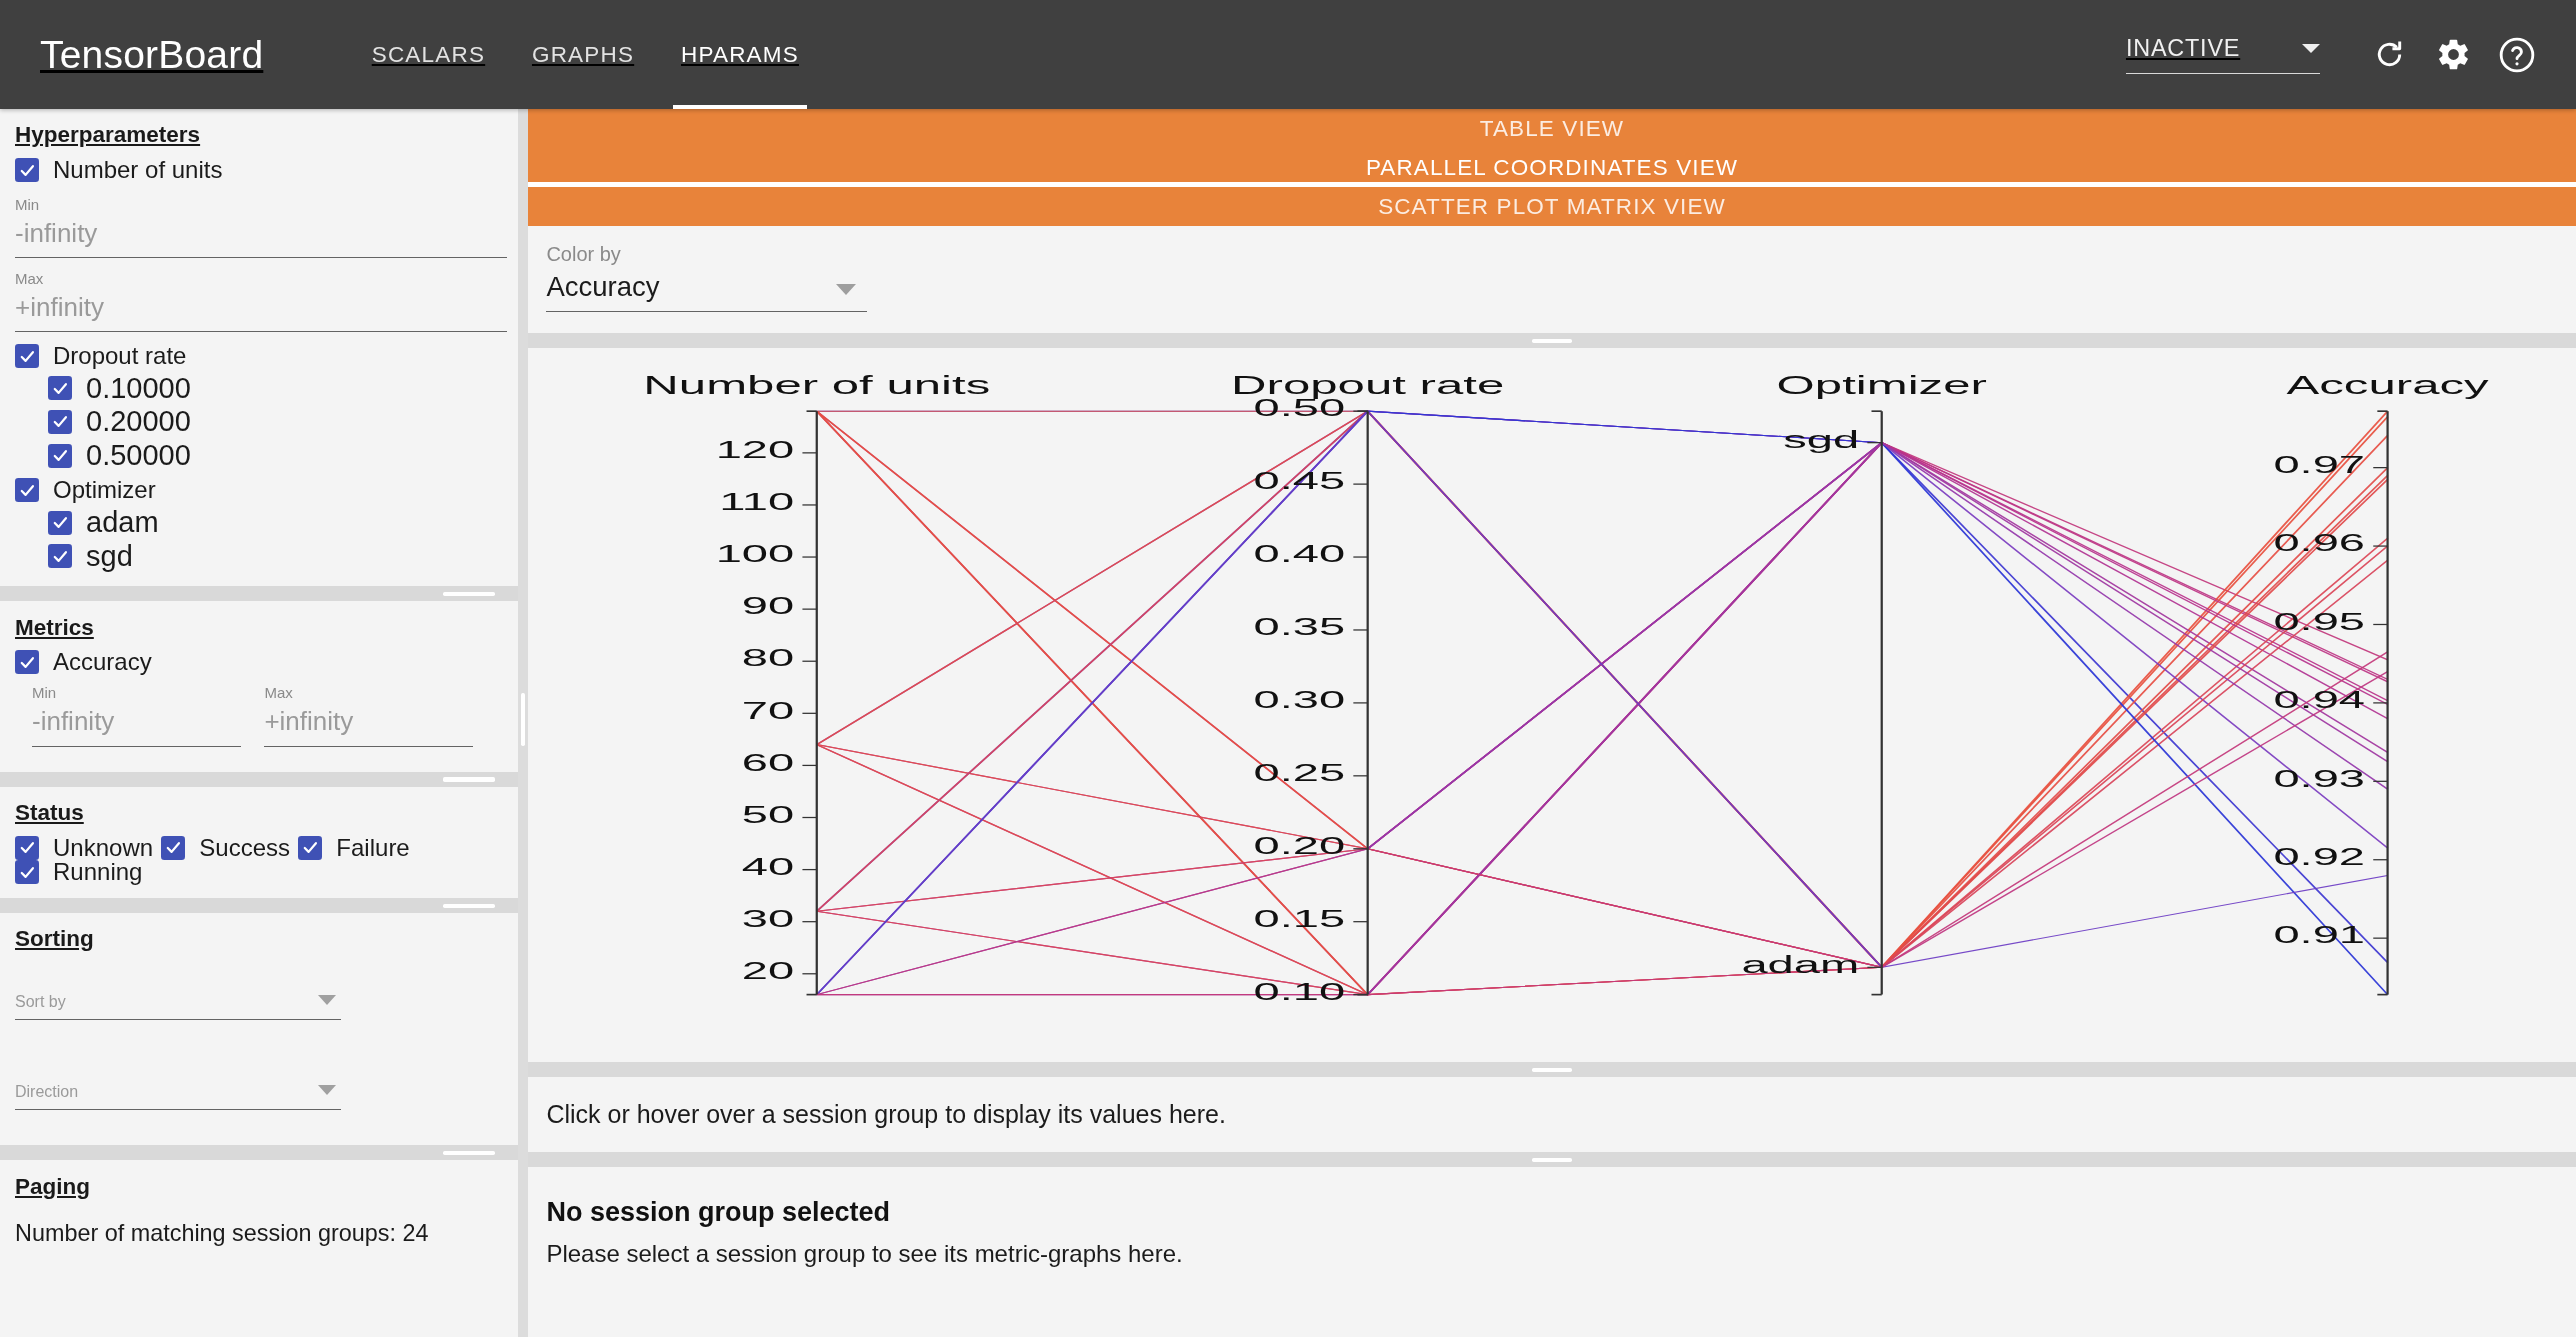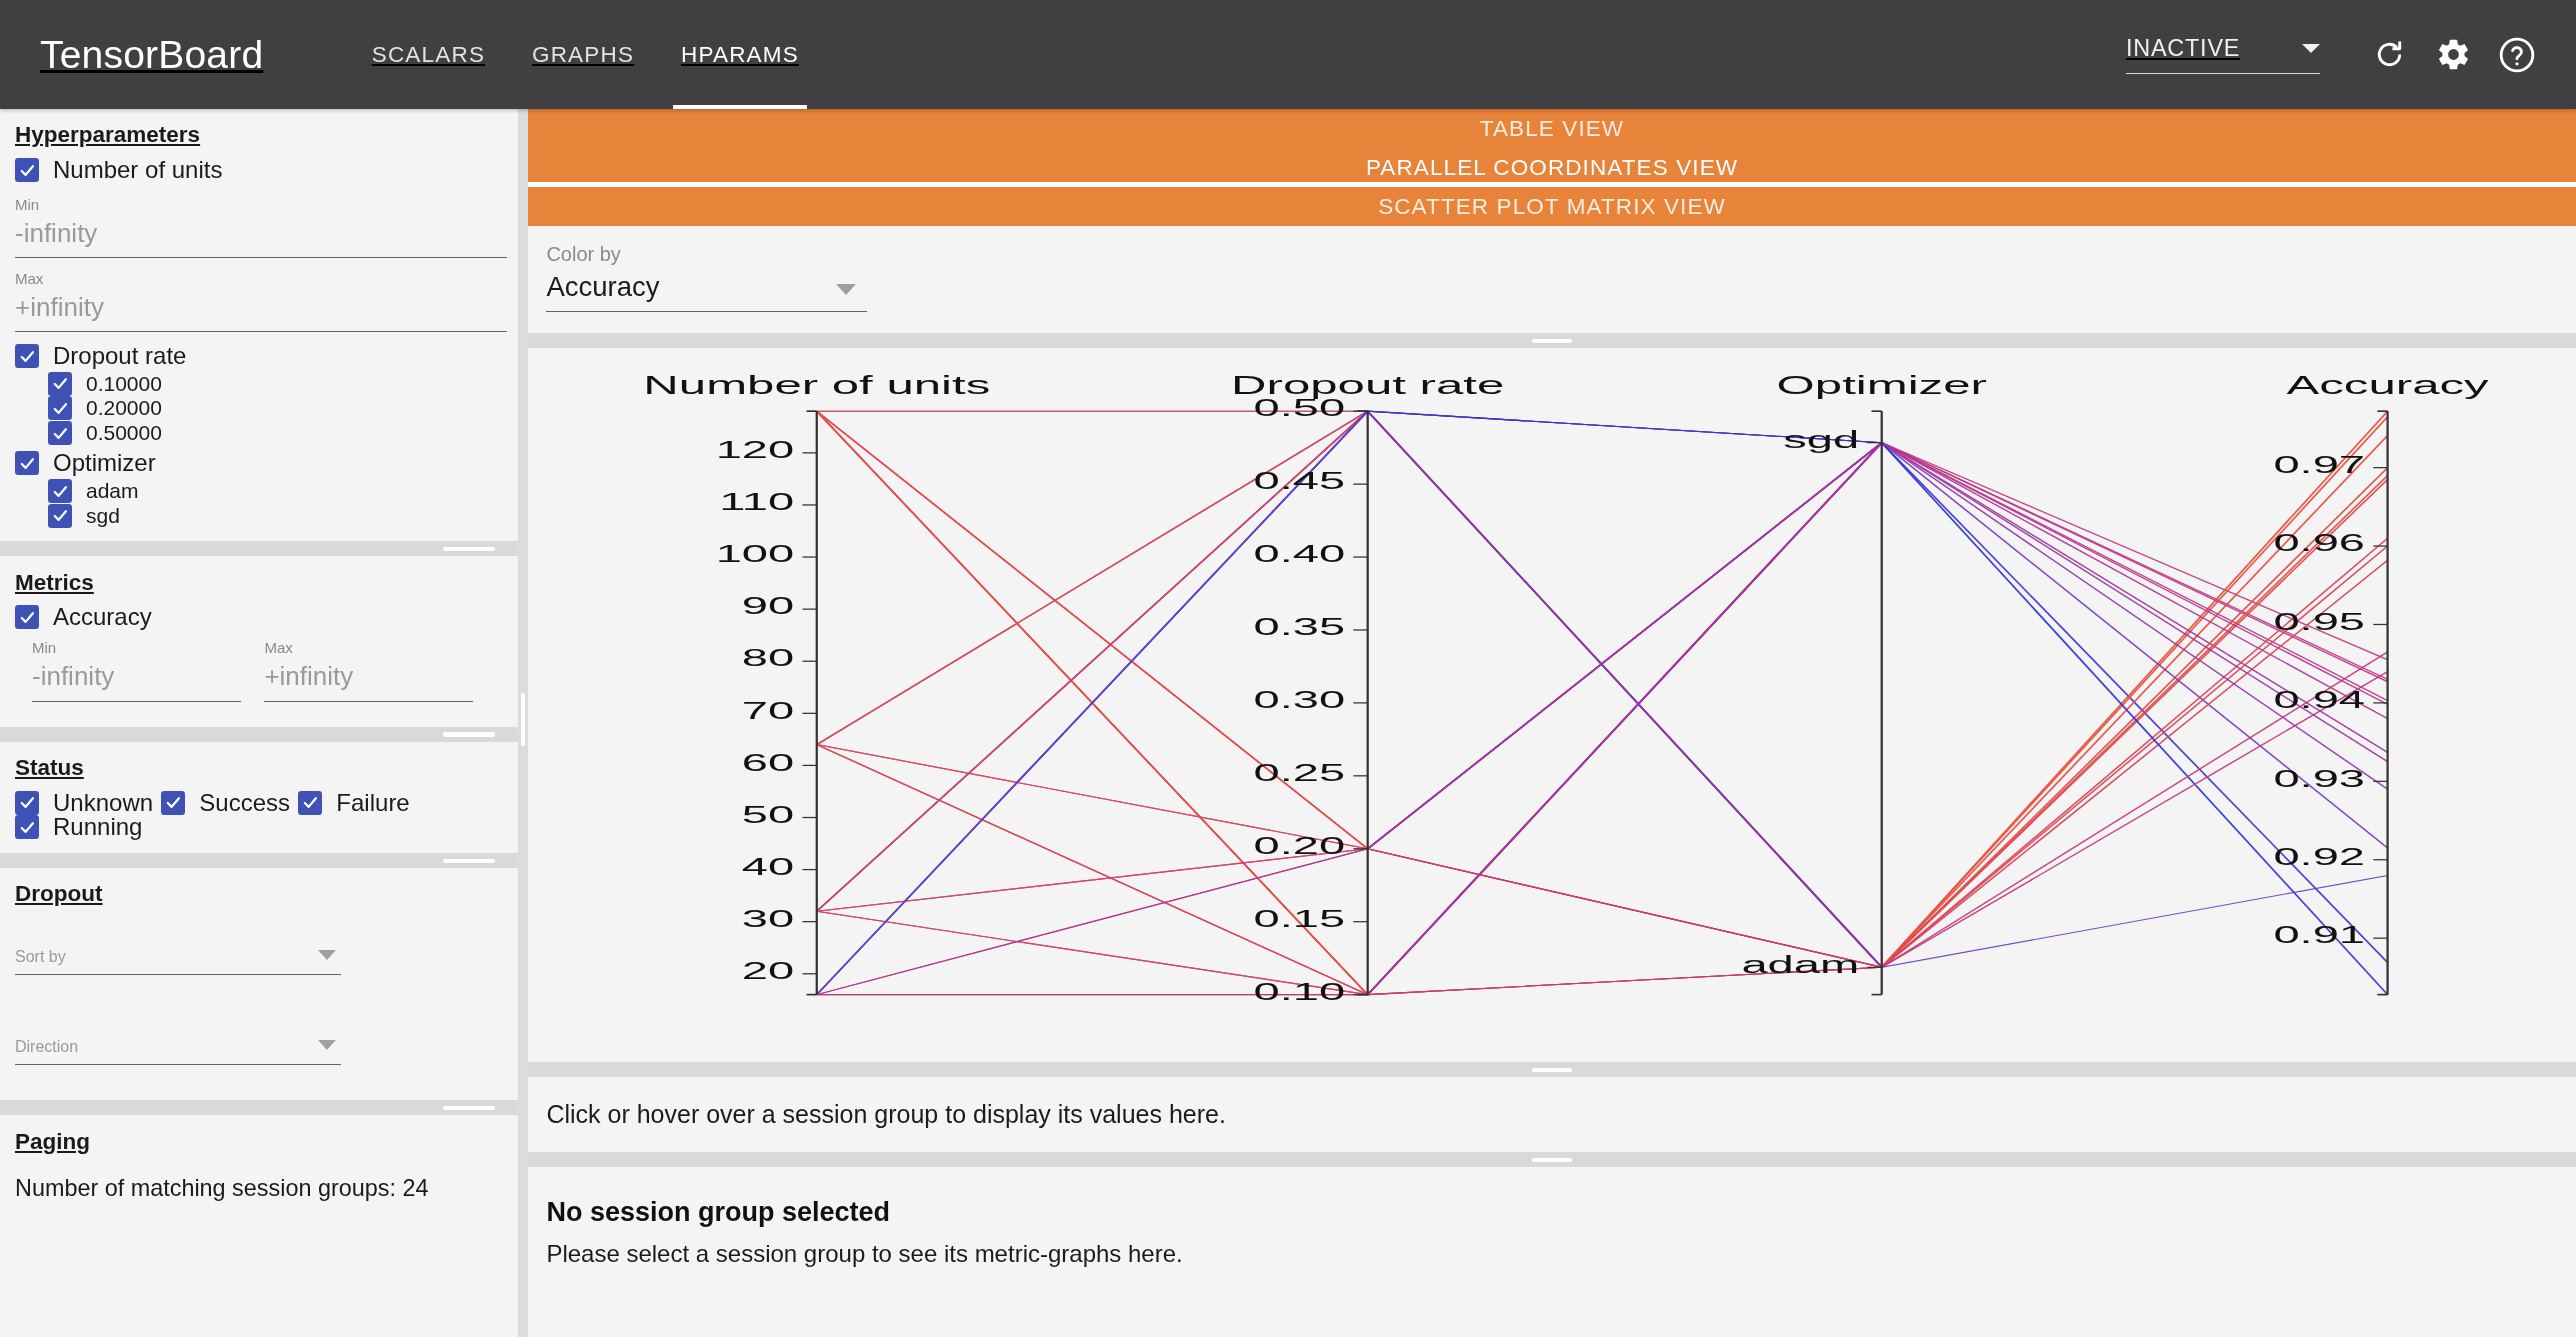--- a/index.html
+++ b/index.html
@@ -76,21 +76,21 @@
   }
   .chk-row { display: flex; align-items: center; margin: 4.2px 0 1.7px 15px; }
   .chk {
     width: 24px; height: 24px; border-radius: 3.3px; background: #3f51b5;
     display: inline-flex; align-items: center; justify-content: center;
     flex: 0 0 auto; cursor: pointer;
   }
   .chk svg { display: block; }
   .chk-label { font-size: 24px; color: #1b1b1b; margin-left: 14px; white-space: nowrap; }
   .chk-row.indent { margin-left: 48px; margin-top: 0.8px; margin-bottom: 0.8px; }
-  .chk-row.indent .chk-label { font-size: 21px; }
+  .chk-row.indent .chk-label { font-size: 29px; }
 
   .field { margin: 11.7px 0 0 15px; width: 492px; }
   .field .flabel { font-size: 15px; color: #8a8a8a; display: block; }
   .field .fval {
     font-size: 26px; color: #9a9a9a; display: block;
     border-bottom: 1.7px solid #636363; padding: 5px 0 8.3px 0; width: 100%;
   }
   .field-pair { display: flex; gap: 23.4px; margin: 8.3px 0 0 32px; }
   .field-pair .field { margin: 0; width: 209px; }
   .field-pair .field .fval { width: 209px; }
@@ -353,21 +353,21 @@
         </span>
         <span class="chk-label">Running</span>
       </div>
     </div>
     <div style="height:10px"></div>
   </div>
 
   <div class="sb-divider"></div>
 
   <div class="sb-section">
-    <span class="sb-title">Dropout</span>
+    <span class="sb-title">Sorting</span>
     <div class="sel-field">
       <span class="sval">Sort by</span>
       <span class="sel-caret"></span>
     </div>
     <div class="sel-field" style="margin-top:63px">
       <span class="sval">Direction</span>
       <span class="sel-caret"></span>
     </div>
     <div style="height:35px"></div>
   </div>

